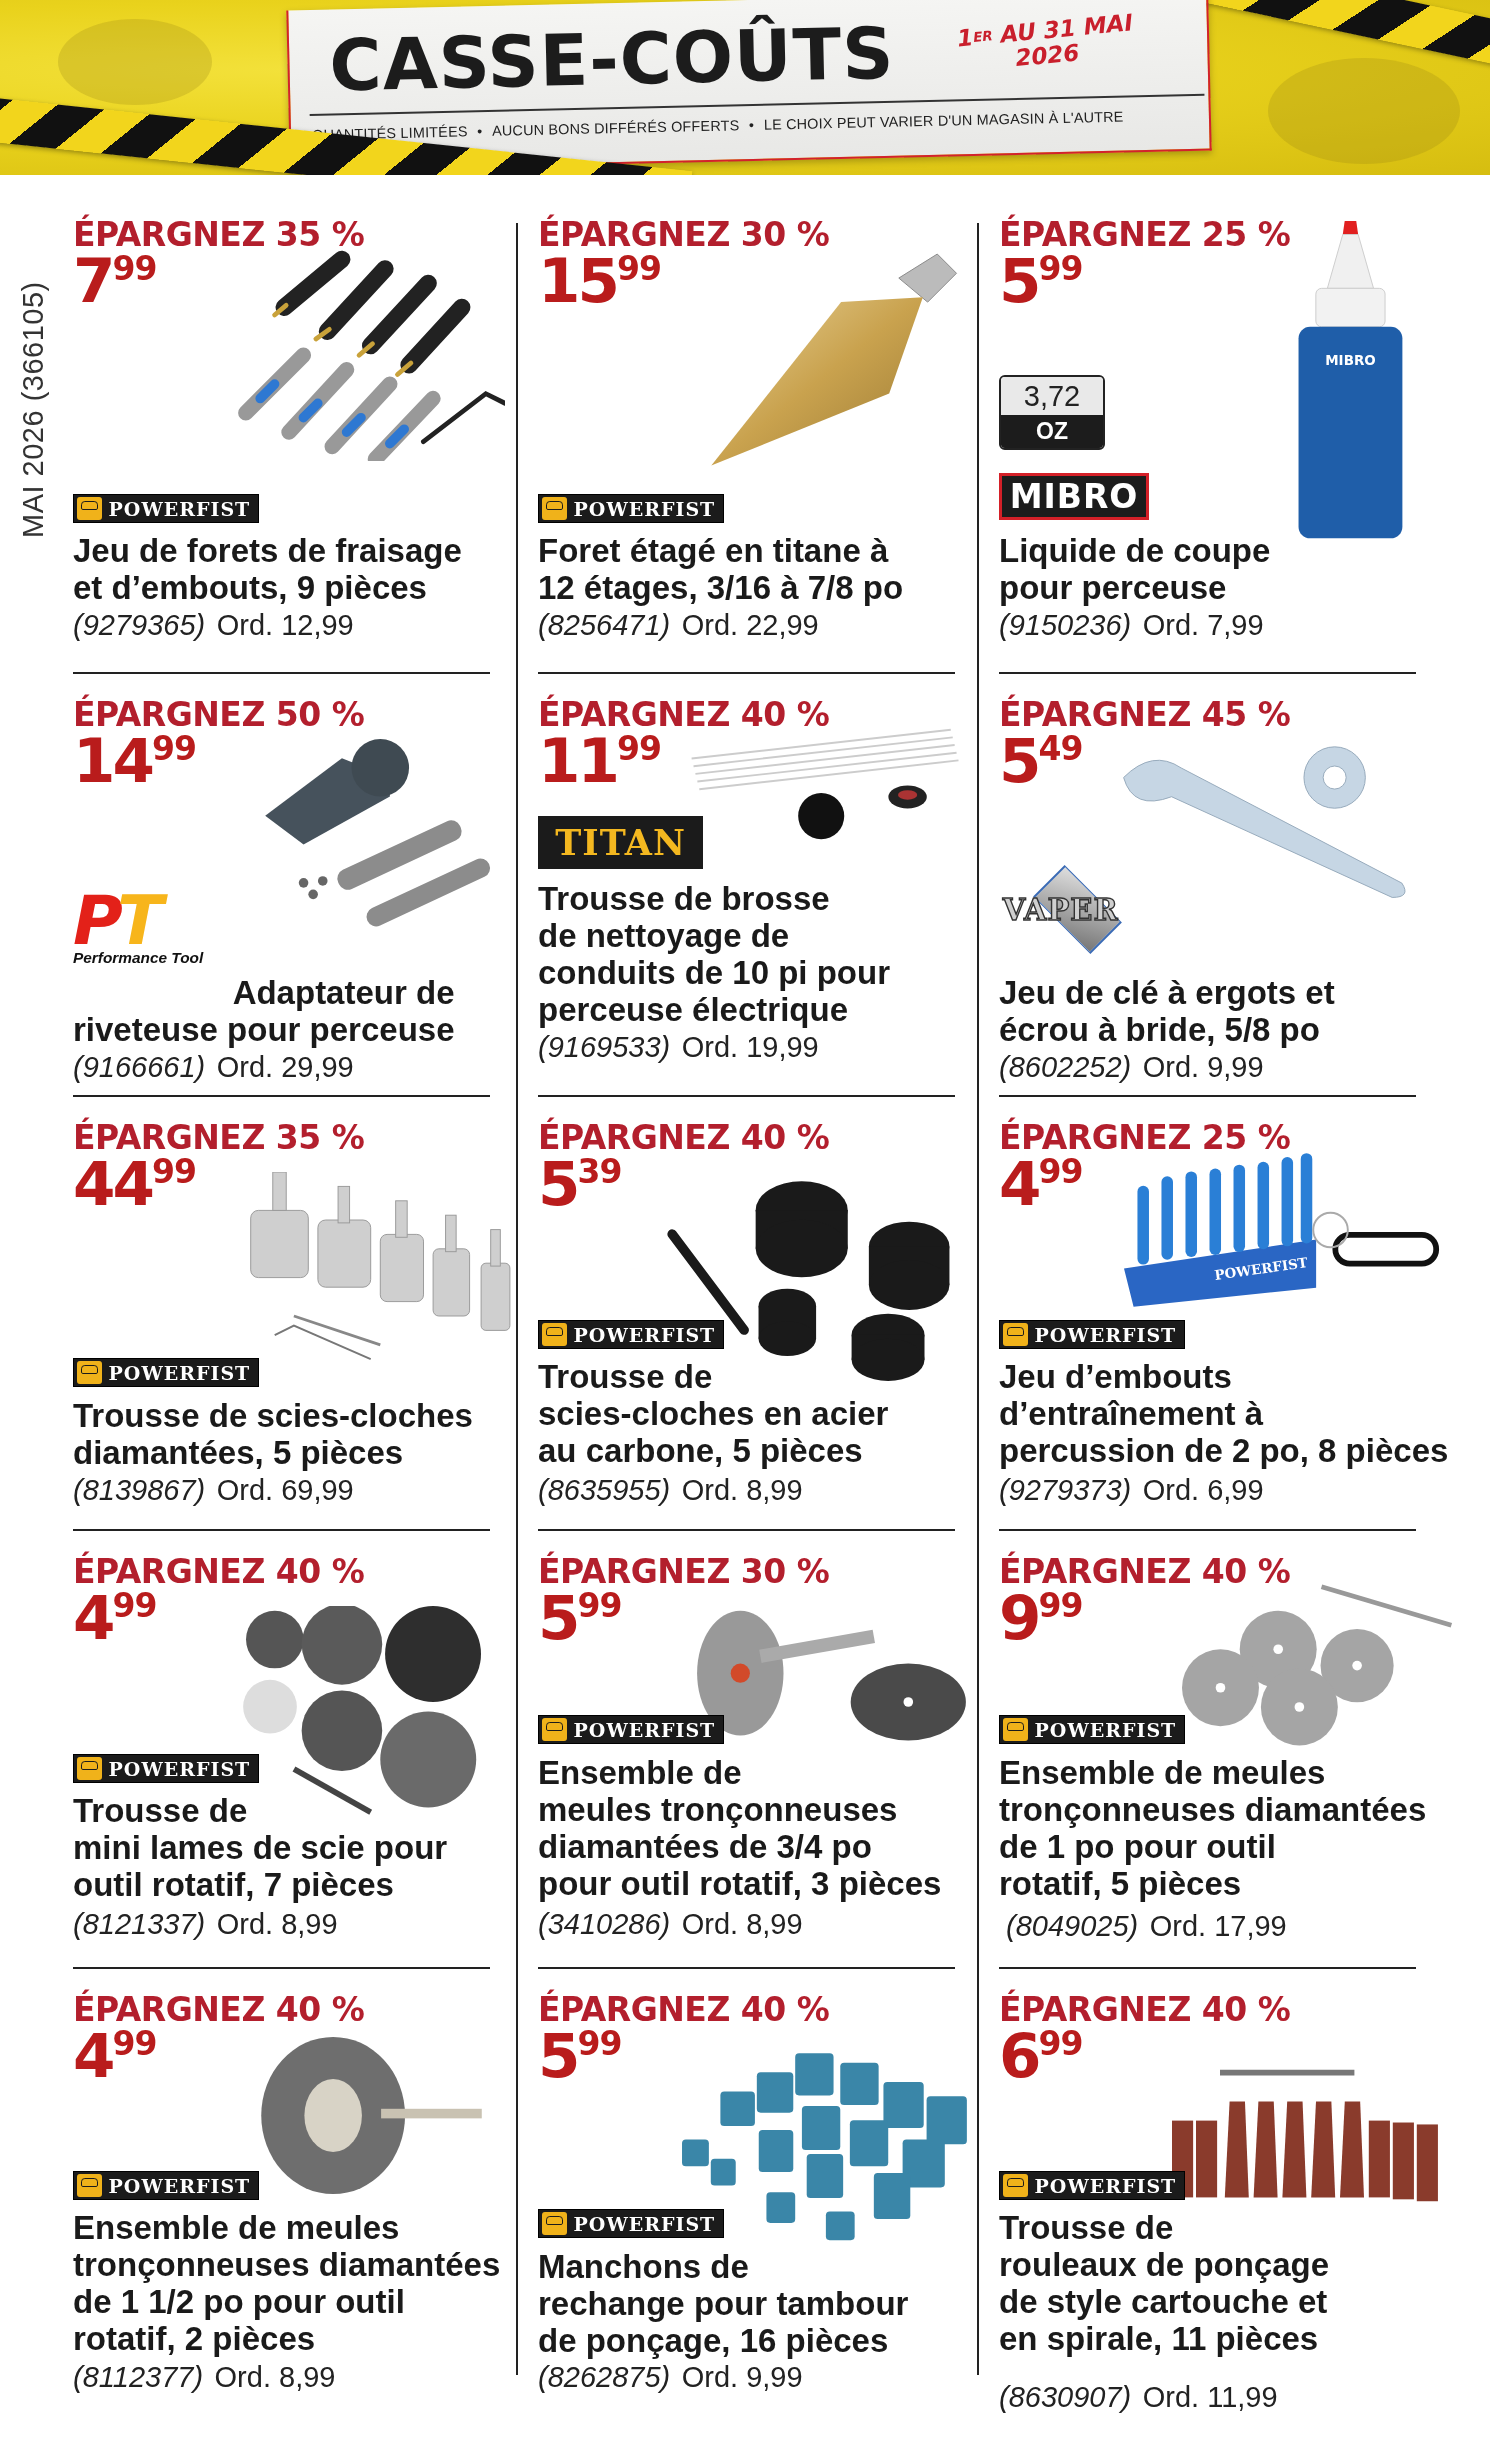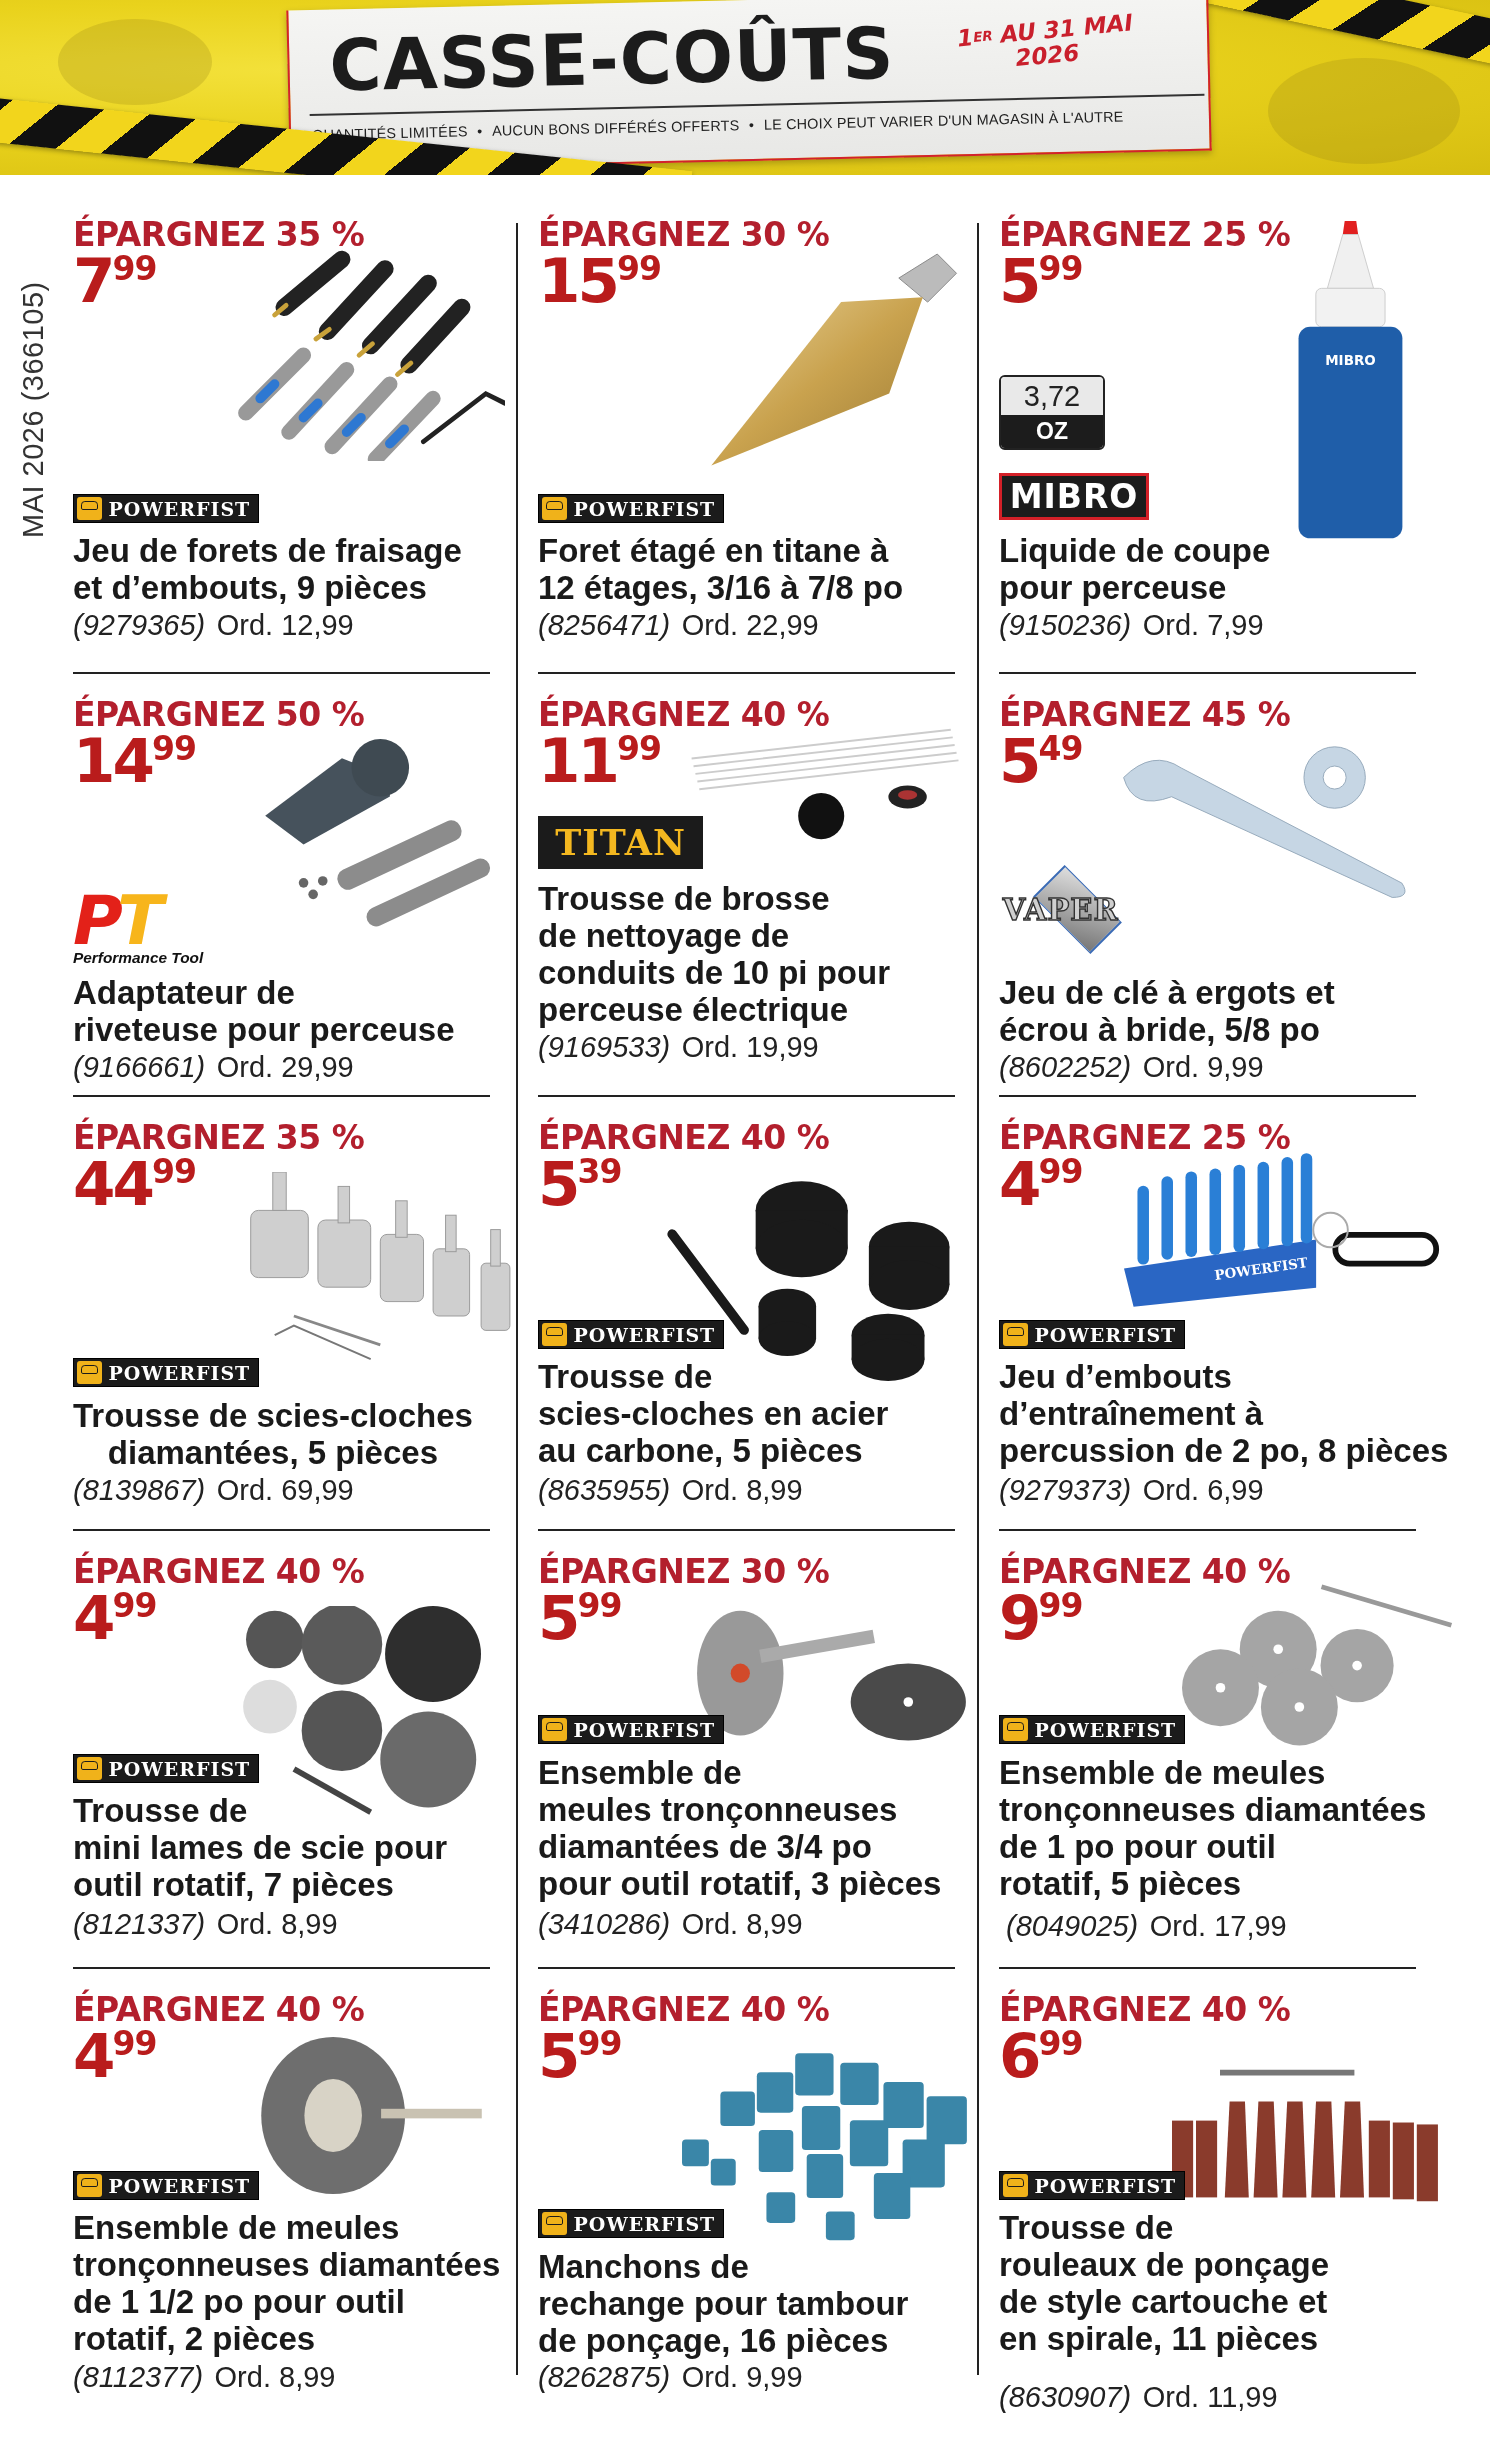--- a/index.html
+++ b/index.html
@@ -263,21 +263,21 @@
       <circle cx="60" cy="150" r="5" fill="#666"></circle>
         <circle cx="80" cy="148" r="5" fill="#666"></circle>
         <circle cx="70" cy="162" r="5" fill="#666"></circle>
     </svg>
     <div class="brand" style="top:221px;">
       <div class="pt-logo">
           <div class="pt"><span>P</span><b>T</b></div>
           <div class="pt-sub">Performance Tool</div>
         </div>
     </div>
-    <div class="title" style="top:302px;">Adaptateur de
+    <div class="title" style="top:302px;text-align:right;">Adaptateur de
 riveteuse pour perceuse</div>
     <div class="meta" style="top:379px;"><span class="sku">(9166661)</span><span>Ord. 29,99</span></div>
   </div>
 
   <div class="cell" style="left:538px;top:480px;width:432px;height:423px;">
     <div class="save">ÉPARGNEZ 40 %</div>
     <div class="price"><span class="dollars">11</span><span class="cents">99</span></div>
     <svg class="img" style="left:144px;top:48px;" width="288" height="125" viewBox="0 0 300 130">
       <g stroke="#ccc" stroke-width="2">
           <line x1="10" y1="40" x2="280" y2="10"></line>
@@ -337,21 +337,21 @@
       </g>
       <line x1="60" y1="150" x2="150" y2="180" stroke="#888" stroke-width="3"></line>
       <polyline points="40,170 60,160 140,195" fill="none" stroke="#777" stroke-width="2"></polyline>
     </svg>
     <div class="brand" style="top:263px;">
       <div class="pf">
           <span class="fist"></span>
           <span class="pf-text">POWERFIST</span>
         </div>
     </div>
-    <div class="title" style="top:302px;text-align:center;">Trousse de scies-cloches
+    <div class="title" style="top:302px;">Trousse de scies-cloches
 diamantées, 5 pièces</div>
     <div class="meta" style="top:379px;"><span class="sku">(8139867)</span><span>Ord. 69,99</span></div>
   </div>
 
   <div class="cell" style="left:538px;top:903px;width:432px;height:434px;">
     <div class="save">ÉPARGNEZ 40 %</div>
     <div class="price"><span class="dollars">5</span><span class="cents">39</span></div>
     <svg class="img" style="left:115px;top:67px;" width="307" height="221" viewBox="0 0 320 230">
       <line x1="20" y1="75" x2="95" y2="175" stroke="#1a1a1a" stroke-width="10" stroke-linecap="round"></line>
       <g fill="#1a1a1a">

